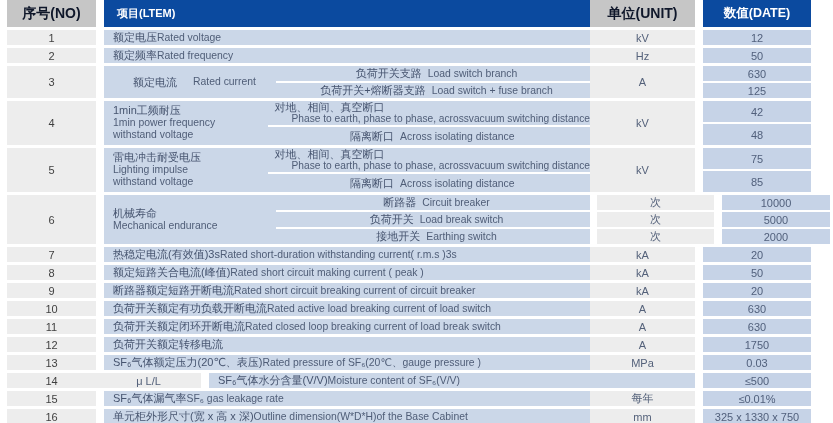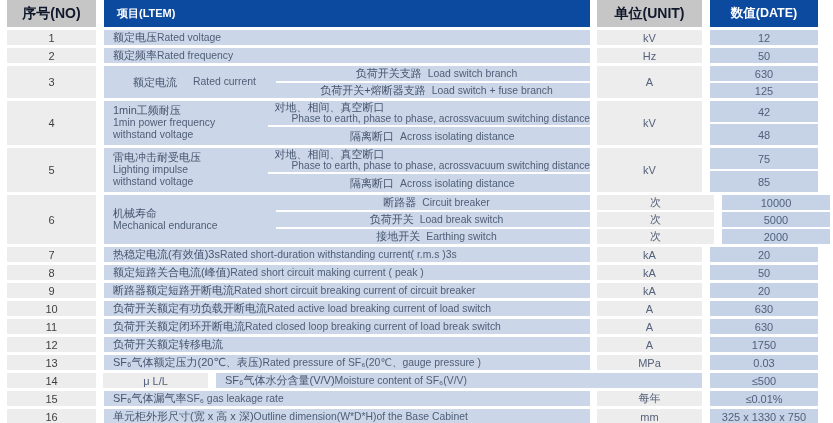--- a/index.html
+++ b/index.html
@@ -5,21 +5,21 @@
   * { box-sizing: border-box; margin: 0; padding: 0; }
   html, body { width: 833px; background: #ffffff; }
   body { font-family: "Liberation Sans", "DejaVu Sans", sans-serif; }
 
   .tbl { width: 833px; padding-top: 0; }
   .band { display: flex; align-items: stretch; margin: 0 0 3px 7px; }
 
   .cell { display: flex; align-items: center; justify-content: center; }
   .no   { width: 89px;  background: #ededed; color: #3f3f3f; font-size: 11px; }
   .item { width: 486px; margin-left: 8px; background: #cbd7e8; }
-  .unit { width: 105px; margin-left: 7px; background: #ededed; color: #54617a; font-size: 11px; }
+  .unit { width: 105px; background: #ededed; color: #54617a; font-size: 11px; }
   .date { width: 108px; margin-left: 8px; background: #c6d3e7; color: #51607c; font-size: 11px; }
 
   
   .hh  { height: 27px; }
   .h15 { height: 15px; }
   .h32 { height: 32px; }
   .h44 { height: 44px; }
   .h49 { height: 49px; }
 
   

